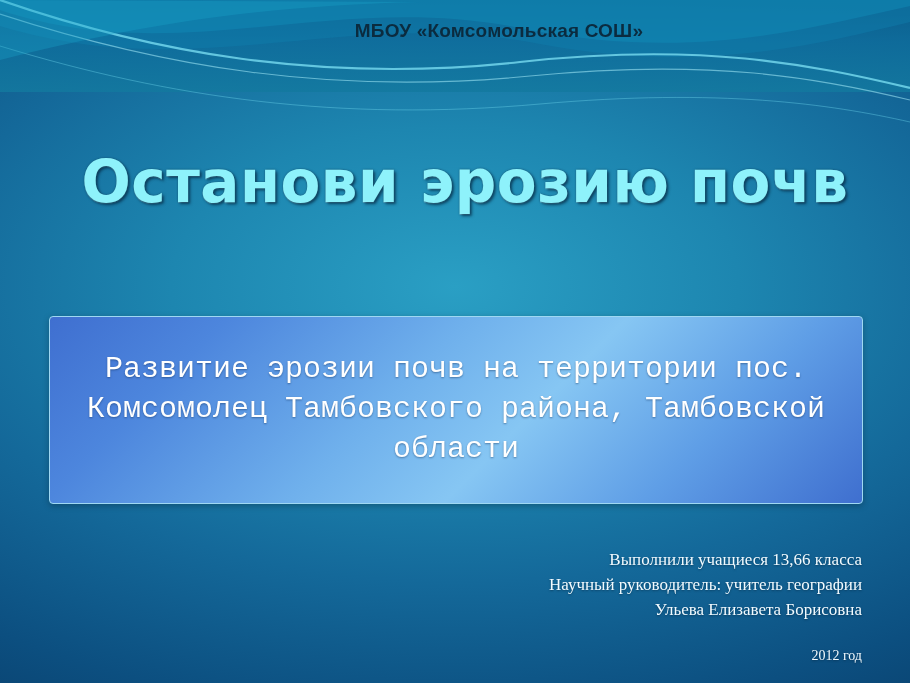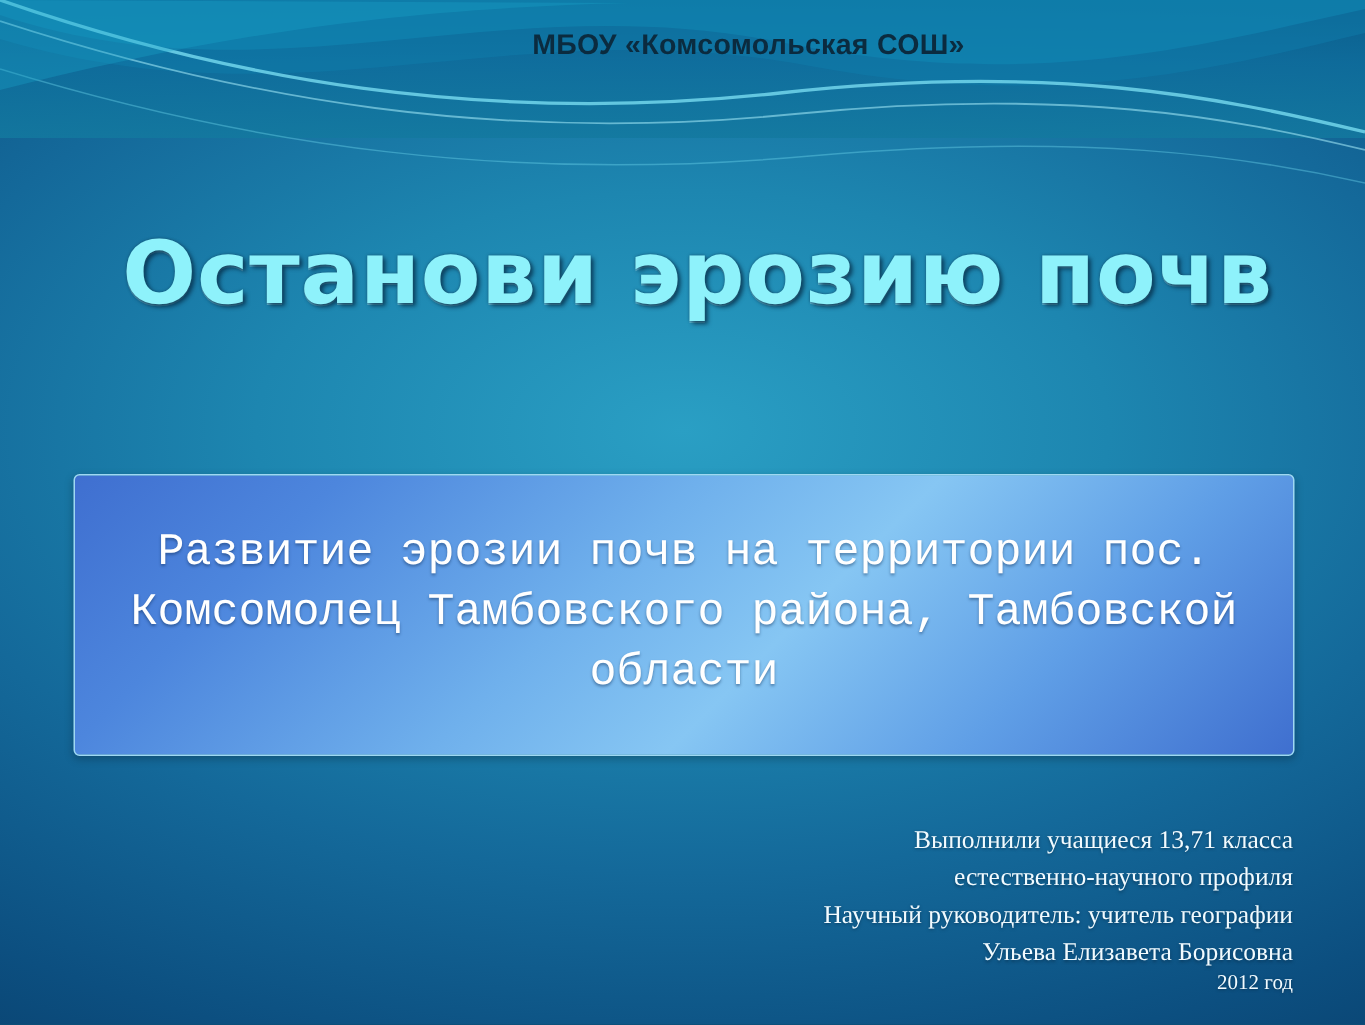--- a/index.html
+++ b/index.html
@@ -131,21 +131,20 @@
 
   <div class="title-wrap">
     <span class="main-title">Останови эрозию почв</span>
   </div>
 
   <div class="subtitle-box">
     <div class="subtitle-text">Развитие эрозии почв на территории пос. Комсомолец Тамбовского района, Тамбовской области</div>
   </div>
 
   <div class="credits">
-    <div>Выполнили учащиеся 13,71 класса</div>
-    <div>естественно-научного профиля</div>
+    <div>Выполнили учащиеся 13,66 класса</div>
     <div>Научный руководитель: учитель географии</div>
     <div>Ульева Елизавета Борисовна</div>
   </div>
 
   <div class="credits-year">2012 год</div>
 
 </div>
 
 </body></html>

